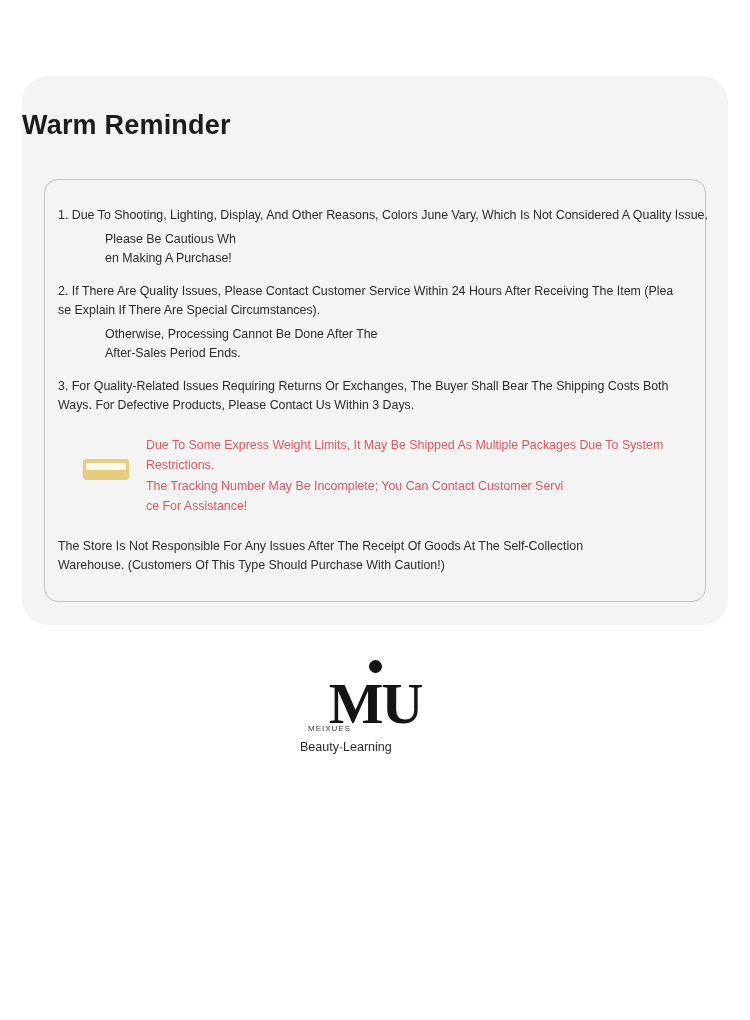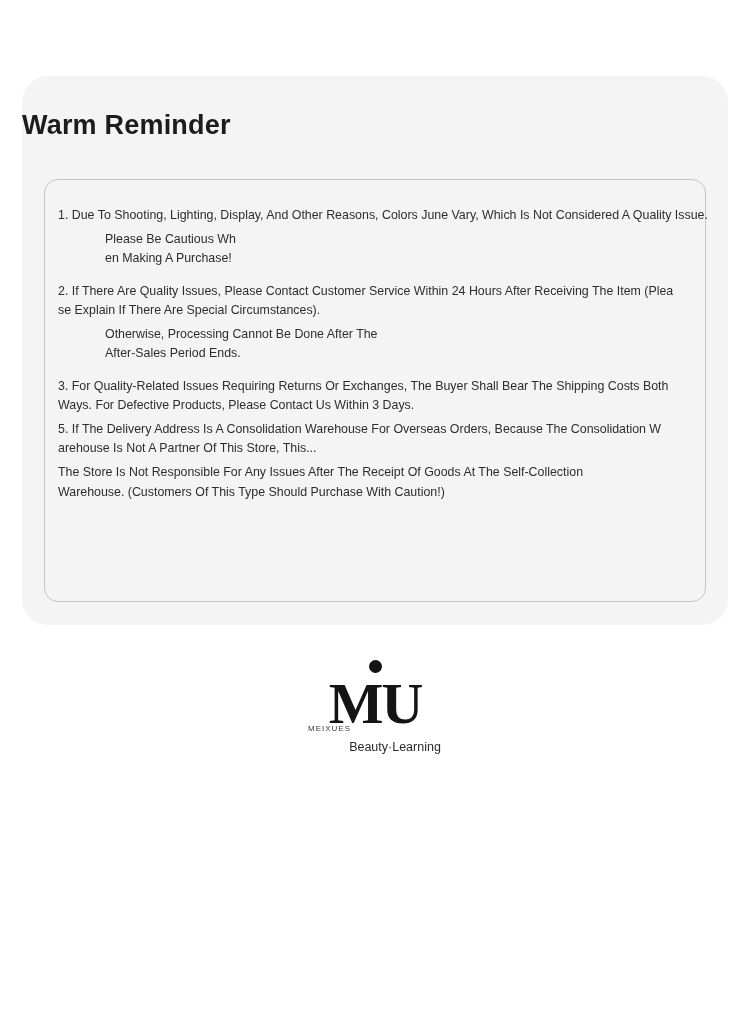--- a/index.html
+++ b/index.html
@@ -152,21 +152,21 @@
     text-align: left;
     font-size: 8px;
     letter-spacing: 1px;
     color: #3a3a3a;
   }
   .logo-tagline {
     position: absolute;
     left: 0;
     top: 80px;
     width: 190px;
-    text-align: center;
+    text-align: left;
     font-size: 12.5px;
     color: #2b2b2b;
   }
 </style>
 </head>
 <body>
 
 <div class="card">
   <div class="card-title">Warm Reminder</div>
 
@@ -180,23 +180,27 @@
 
     <p class="para tight">2. If There Are Quality Issues, Please Contact Customer Service Within 24 Hours After Receiving The Item (Plea
 se Explain If There Are Special Circumstances).</p>
     <p class="para gap-sm">Otherwise, Processing Cannot Be Done After The
  After-Sales Period Ends.</p>
 
     <p class="para tight">3. For Quality-Related Issues Requiring Returns Or Exchanges, The Buyer Shall Bear The Shipping Costs Both
 Ways. For Defective Products, Please Contact Us Within 3 Days.</p>
 
 
-
-    <p class="para tight">5. If The Delivery Address Is A Consolidation Warehouse For Overseas Orders, Because The Consolidation W
-arehouse Is Not A Partner Of This Store, This...</p>
+    <div class="express-block">
+      <div class="express-img"></div>
+      <div class="express-text">Due To Some Express Weight Limits, It May Be Shipped As Multiple Packages Due To System Restrictions.
+The Tracking Number May Be Incomplete; You Can Contact Customer Servi
+ce For Assistance!</div>
+    </div>
+
     <p class="para">The Store Is Not Responsible For Any Issues After The Receipt Of Goods At The Self-Collection
 Warehouse. (Customers Of This Type Should Purchase With Caution!)</p>
 
   </div>
 </div>
 
 <div class="logo-wrap">
   <div class="logo-mark">
     <div class="logo-dot"></div>
     <div class="logo-letters">MU</div>

